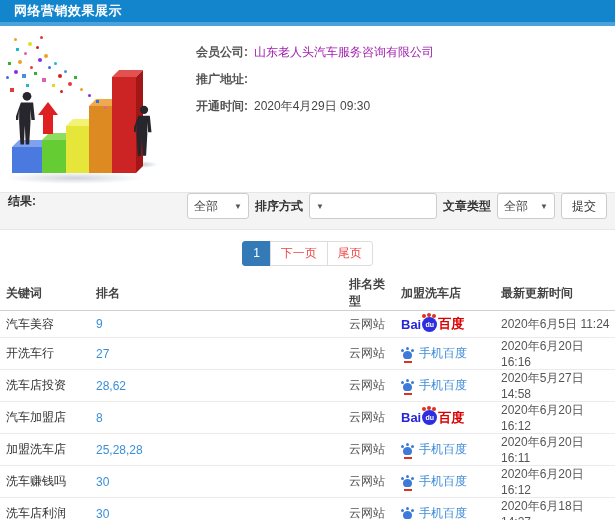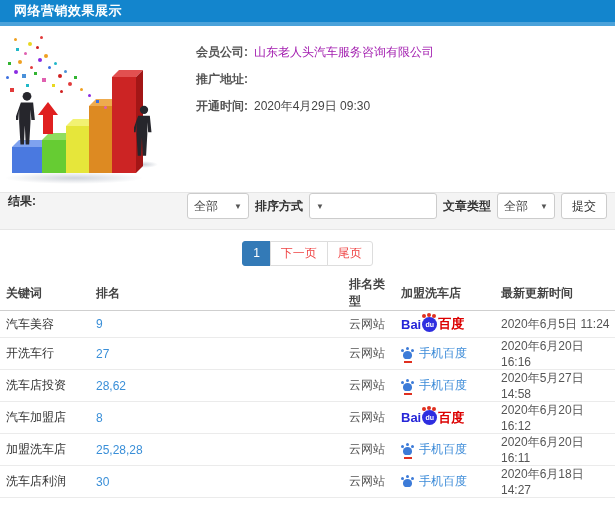--- a/index.html
+++ b/index.html
@@ -318,20 +318,36 @@
               <i class="toe t2"></i>
               <i class="toe t3"></i>
               <i class="pad"></i>
               <i class="underline"></i>
             </span>
             <span class="mb-text">手机百度</span>
           </span></td>
         <td class="td-updated">2020年6月20日 16:11</td>
       </tr>
       <tr>
+        <td class="td-keyword">洗车赚钱吗</td>
+        <td class="td-rank">30</td>
+        <td class="td-type">云网站</td>
+        <td><span class="mb-logo">
+            <span class="mb-paw">
+              <i class="toe t1"></i>
+              <i class="toe t2"></i>
+              <i class="toe t3"></i>
+              <i class="pad"></i>
+              <i class="underline"></i>
+            </span>
+            <span class="mb-text">手机百度</span>
+          </span></td>
+        <td class="td-updated">2020年6月20日 16:12</td>
+      </tr>
+      <tr>
         <td class="td-keyword">洗车店利润</td>
         <td class="td-rank">30</td>
         <td class="td-type">云网站</td>
         <td><span class="mb-logo">
             <span class="mb-paw">
               <i class="toe t1"></i>
               <i class="toe t2"></i>
               <i class="toe t3"></i>
               <i class="pad"></i>
             </span>

